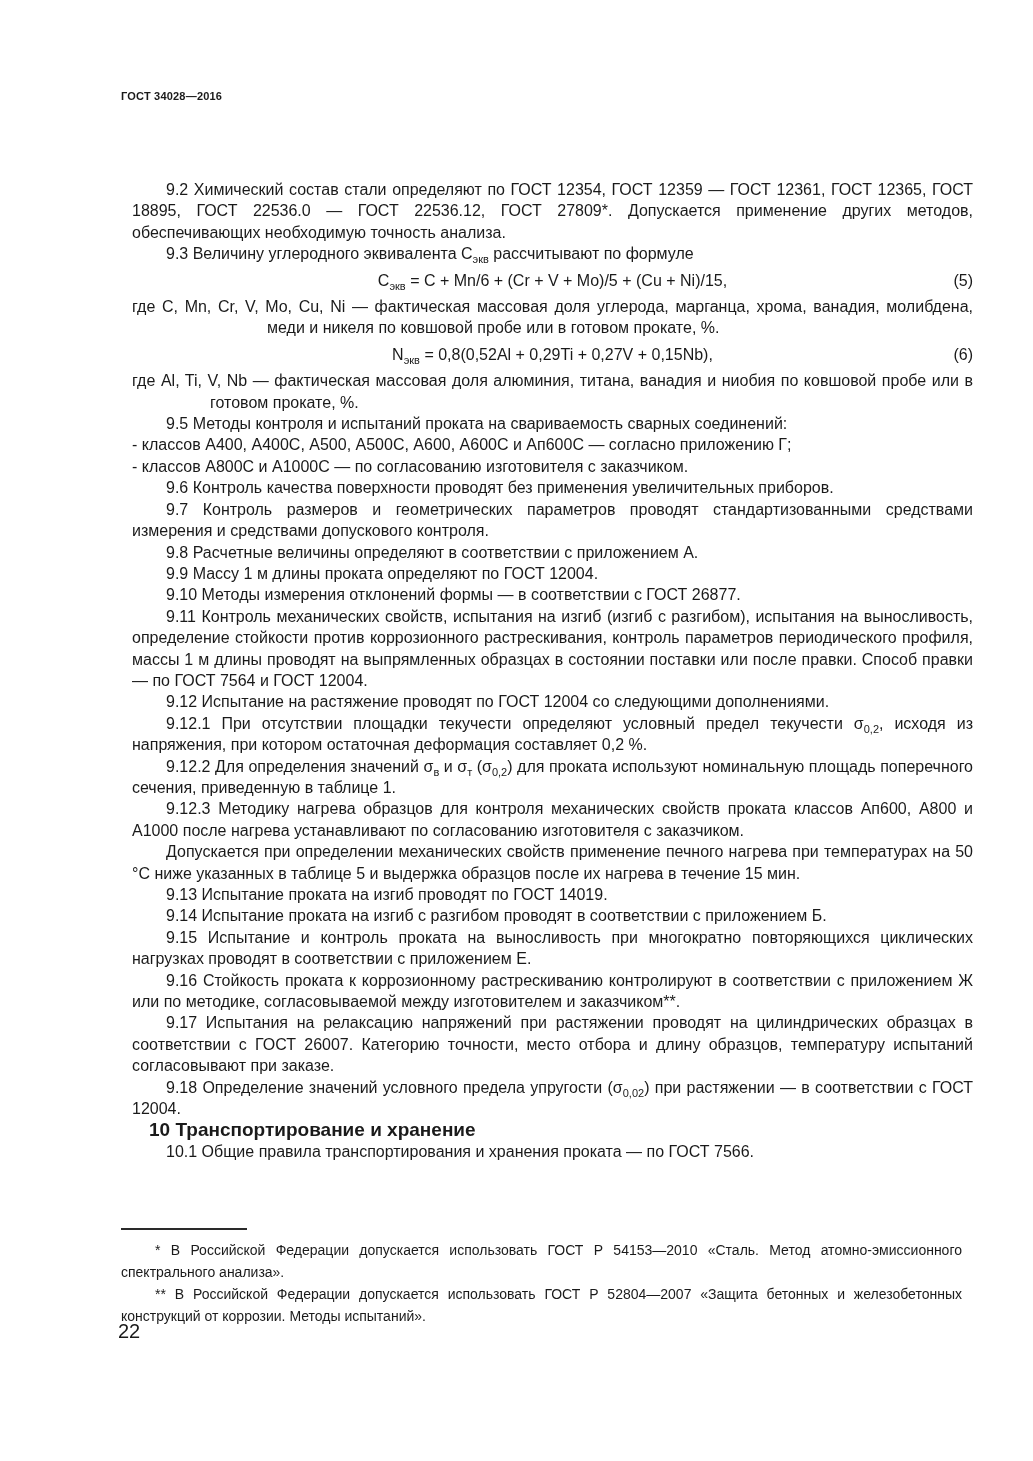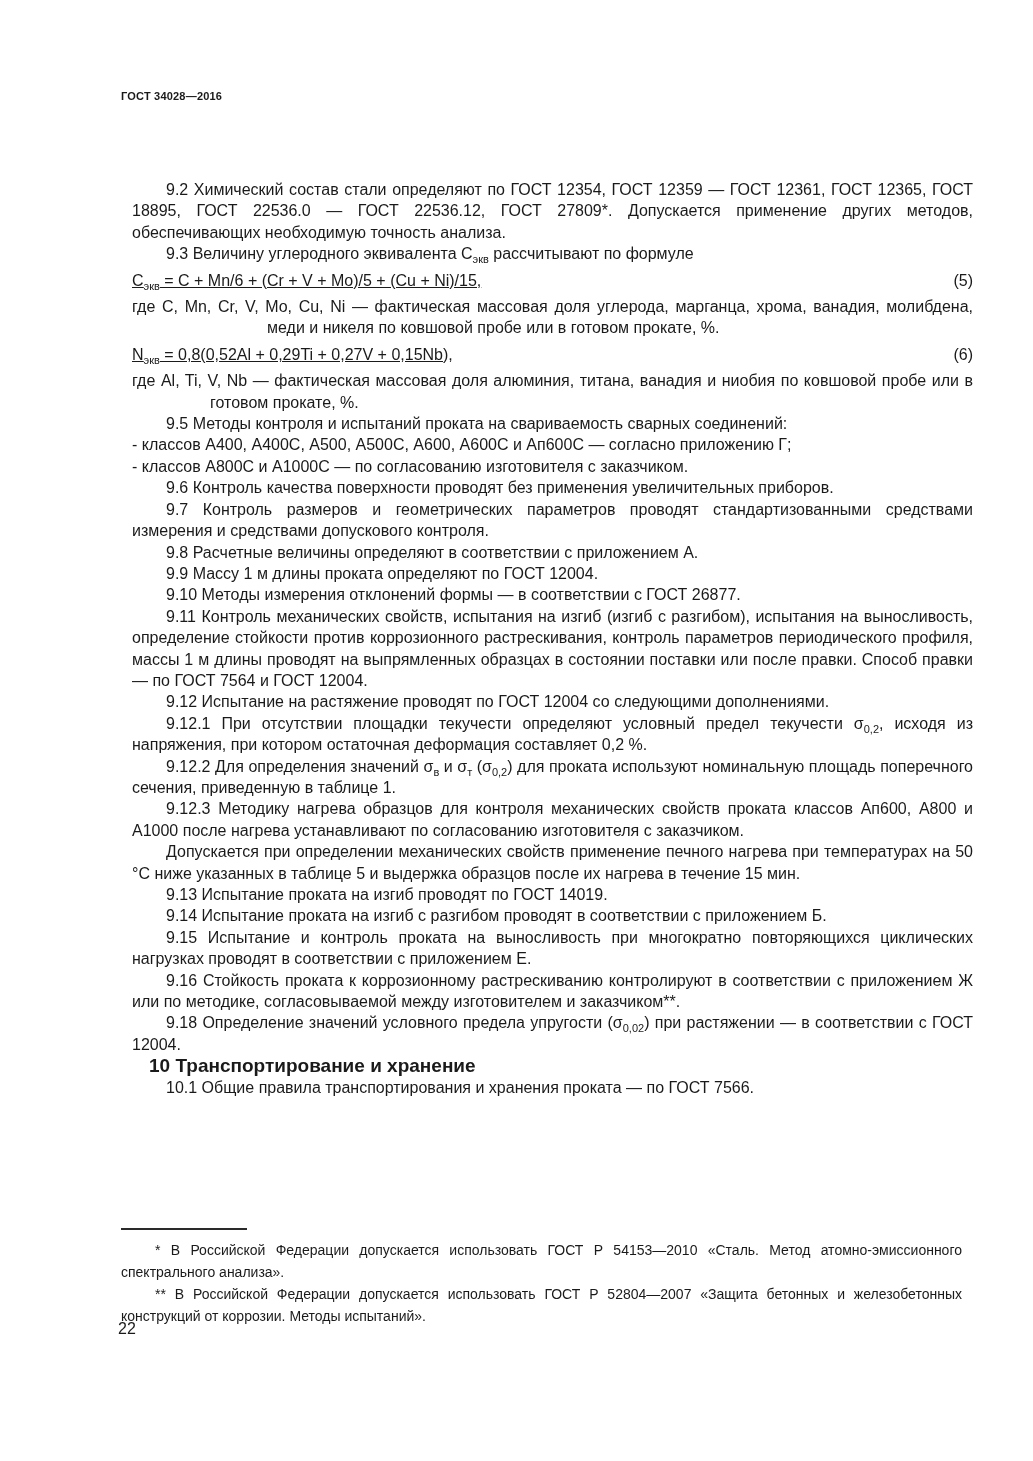--- a/index.html
+++ b/index.html
@@ -30,21 +30,21 @@
     text-align: justify;
     margin-top: 36px;
   }
   .body-col p { margin: 0; }
   .indent { text-indent: 34px; }
   .hang-c  { padding-left: 135px; text-indent: -135px; }
   .hang-al { padding-left: 78px;  text-indent: -78px; }
   .formula-row {
     position: relative;
     margin: 5px 0;
-    text-decoration: underline;
+    text-align: center;
   }
   .formula-num {
     position: absolute;
     right: 0; top: 0;
   }
   sub {
     font-size: 11px;
     line-height: 0;
     vertical-align: -4px;
   }
@@ -66,21 +66,21 @@
   }
   .footnote-rule {
     width: 126px; height: 0;
     border-top: 2px solid #2a2a2a;
     margin-bottom: 9px;
   }
   .footnote-block p { margin: 0; text-indent: 34px; }
   .page-number {
     position: absolute;
     left: 118px; top: 1320px;
-    font-size: 16px;
+    font-size: 20px;
   }
 </style>
 </head>
 <body>
 
 <div class="page">
 
   <div class="doc-header">ГОСТ 34028—2016</div>
 
   <div class="body-col">
@@ -118,20 +118,21 @@
     <p class="indent"><span>9.12.1 При отсутствии площадки текучести определяют условный предел текучести σ</span><sub>0,2</sub><span>, исходя из напряжения, при котором остаточная деформация составляет 0,2 %.</span></p>
 
     <p class="indent"><span>9.12.2 Для определения значений σ</span><sub>в</sub><span> и σ</span><sub>т</sub><span> (σ</span><sub>0,2</sub><span>) для проката используют номинальную площадь поперечного сечения, приведенную в таблице 1.</span></p>
 
     <p class="indent">9.12.3 Методику нагрева образцов для контроля механических свойств проката классов Ап600, А800 и А1000 после нагрева устанавливают по согласованию изготовителя с заказчиком.</p>
     <p class="indent">Допускается при определении механических свойств применение печного нагрева при температурах на 50 °С ниже указанных в таблице 5 и выдержка образцов после их нагрева в течение 15 мин.</p>
     <p class="indent">9.13 Испытание проката на изгиб проводят по ГОСТ 14019.</p>
     <p class="indent">9.14 Испытание проката на изгиб с разгибом проводят в соответствии с приложением Б.</p>
     <p class="indent">9.15 Испытание и контроль проката на выносливость при многократно повторяющихся циклических нагрузках проводят в соответствии с приложением Е.</p>
     <p class="indent">9.16 Стойкость проката к коррозионному растрескиванию контролируют в соответствии с приложением Ж или по методике, согласовываемой между изготовителем и заказчиком**.</p>
+    <p class="indent">9.17 Испытания на релаксацию напряжений при растяжении проводят на цилиндрических образцах в соответствии с ГОСТ 26007. Категорию точности, место отбора и длину образцов, температуру испытаний согласовывают при заказе.</p>
 
     <p class="indent"><span>9.18 Определение значений условного предела упругости (σ</span><sub>0,02</sub><span>) при растяжении — в соответствии с ГОСТ 12004.</span></p>
 
     <p class="section-heading">10 Транспортирование и хранение</p>
 
     <p class="indent">10.1 Общие правила транспортирования и хранения проката — по ГОСТ 7566.</p>
 
   </div>
 
   <div class="footnote-block">

